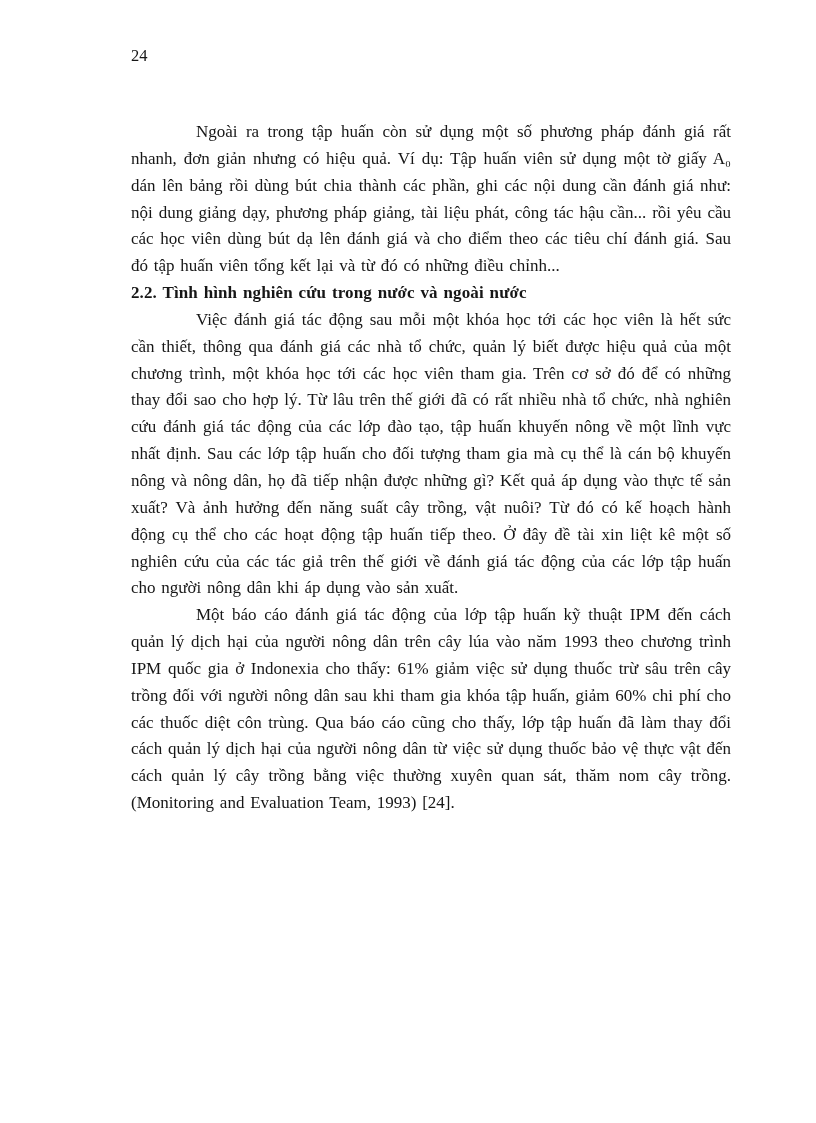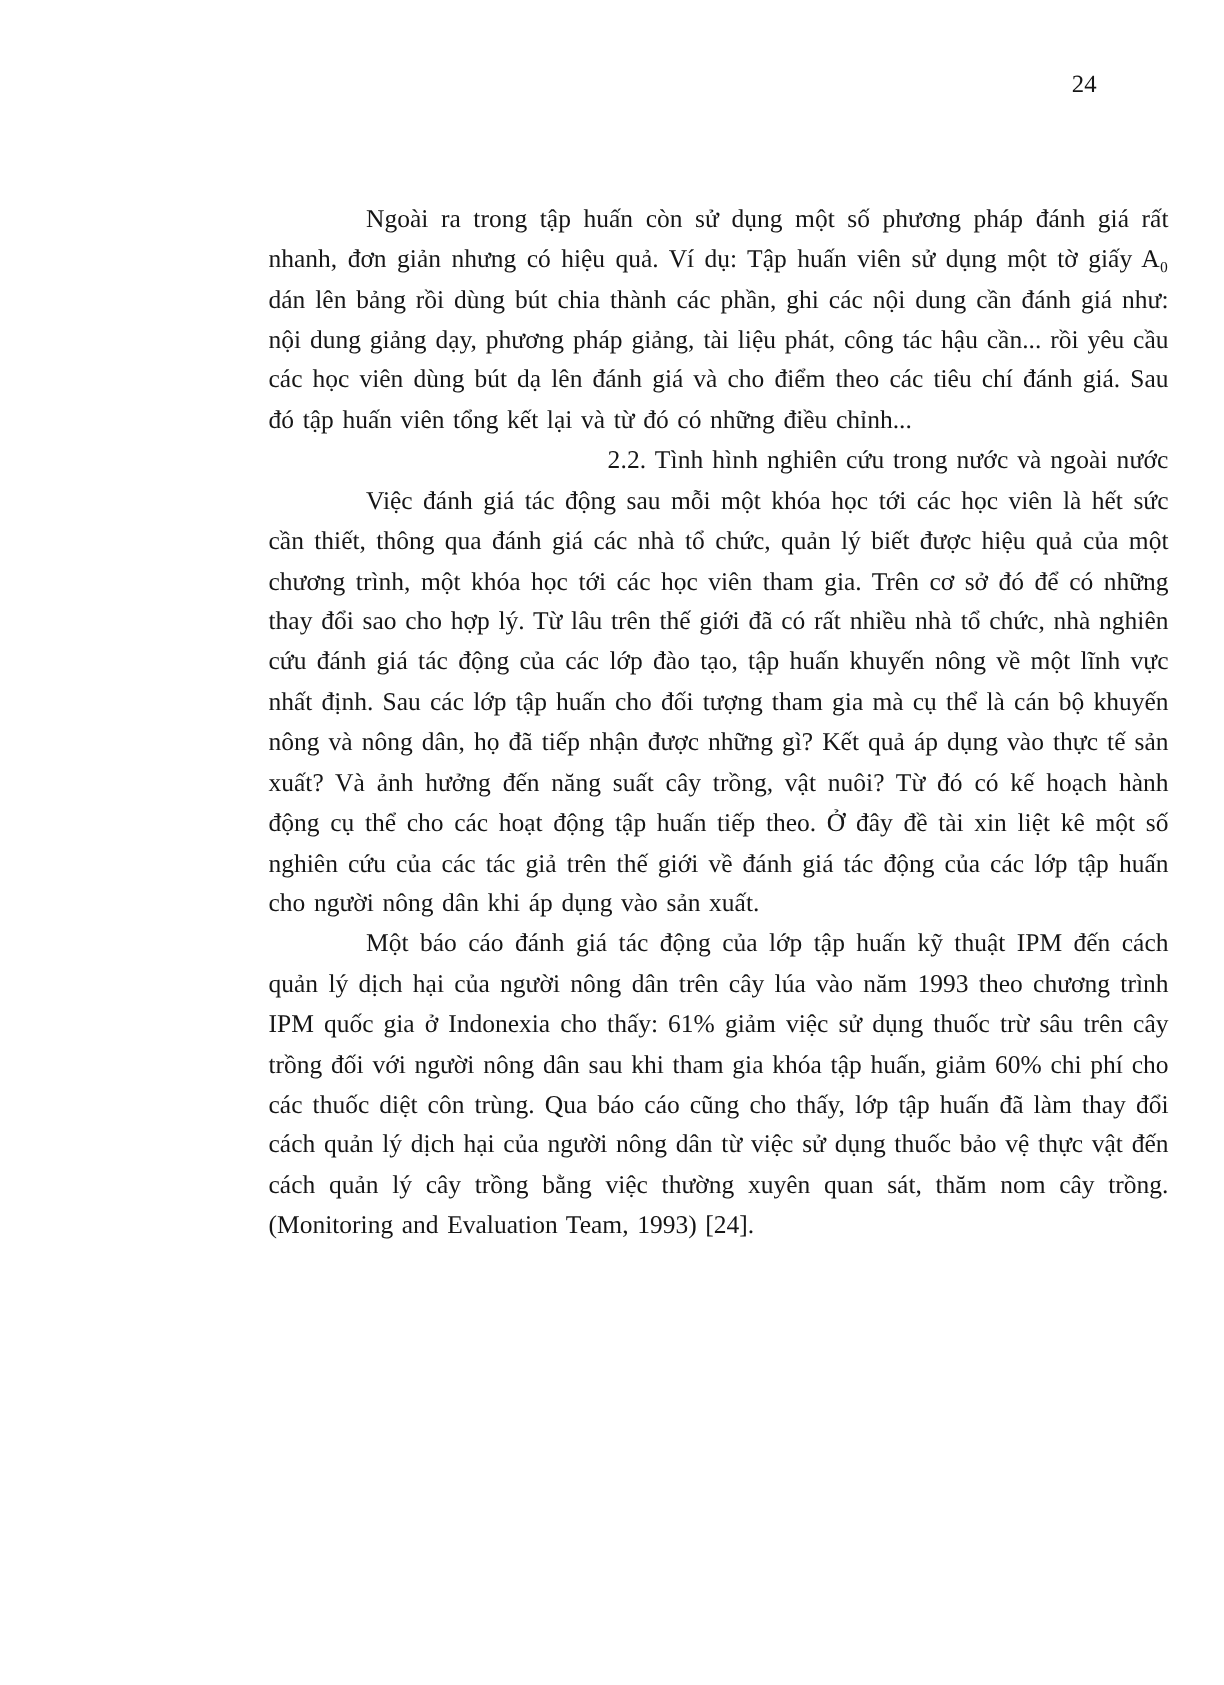--- a/index.html
+++ b/index.html
@@ -14,45 +14,44 @@
     background: #ffffff;
     overflow: hidden;
     font-family: "Liberation Serif", "DejaVu Serif", serif;
     color: #161616;
   }
   .page-number {
     position: absolute;
     top: 46px;
     left: 131px;
     width: 600px;
-    text-align: right;
+    text-align: left;
     font-size: 16.5px;
     line-height: 20px;
   }
   .text-block {
     position: absolute;
-    top: 133px;
+    top: 119px;
     left: 131px;
     width: 600px;
-    margin-left: 48px;
   }
   .para, .heading {
     margin: 0;
     font-size: 17px;
     line-height: 26.85px;
     text-align: justify;
     word-spacing: 1.5px;
   }
   .para {
     text-indent: 65px;
   }
   .heading {
-    font-weight: normal;
+    font-weight: bold;
     text-indent: 0;
-    text-align: right;
+    text-align: left;
     letter-spacing: 0.1px;
   }
 </style>
 </head>
 <body>
 
 <div class="page">
 
   <div class="page-number">24</div>
 

